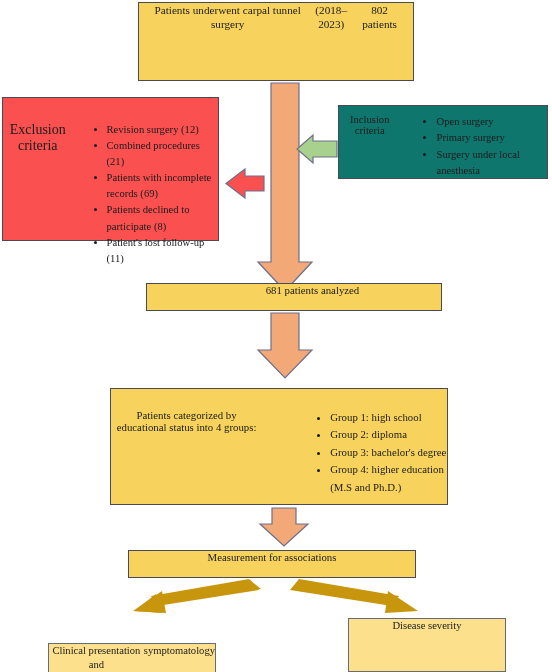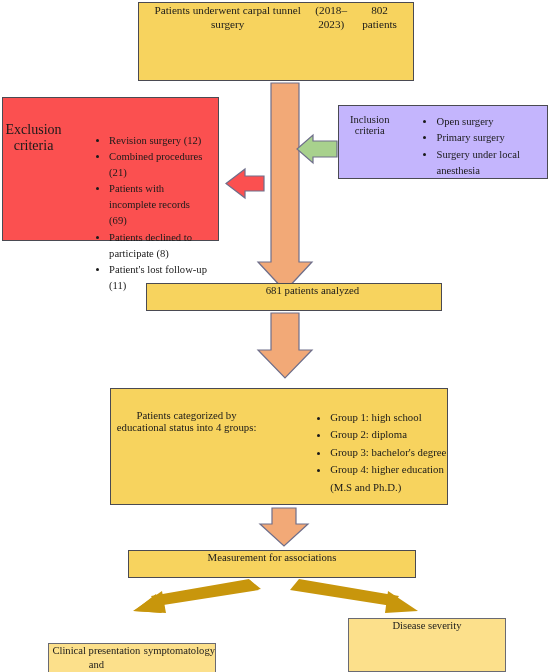--- a/index.html
+++ b/index.html
@@ -48,33 +48,33 @@
     background: #fb5050;
     justify-content: flex-start;
     padding-top: 24px;
   }
   #exclusion-box .heading {
     text-align: center;
     font-size: 14px;
     margin-bottom: 3px;
   }
   #exclusion-box ul {
-    margin: 11px;
+    margin: 0;
     padding-left: 34px;
   }
   #exclusion-box li {
     font-size: 10.6px;
     line-height: 1.52;
   }
 
   
   #inclusion-box {
     left: 338px; top: 105px;
     width: 210px; height: 74px;
-    background: #c4b5fd;
+    background: #0f766e;
     justify-content: space-between;
     padding-top: 8px;
   }
   #inclusion-box .heading {
     text-align: center;
     font-size: 10.6px;
     margin-bottom: 1px;
   }
   #inclusion-box ul {
     margin: 0;

